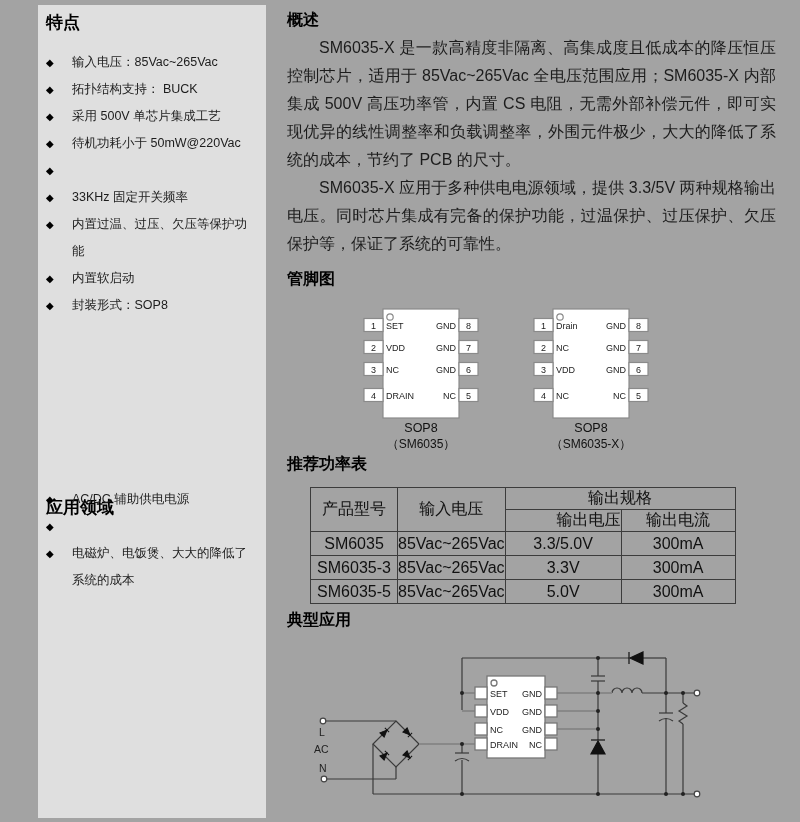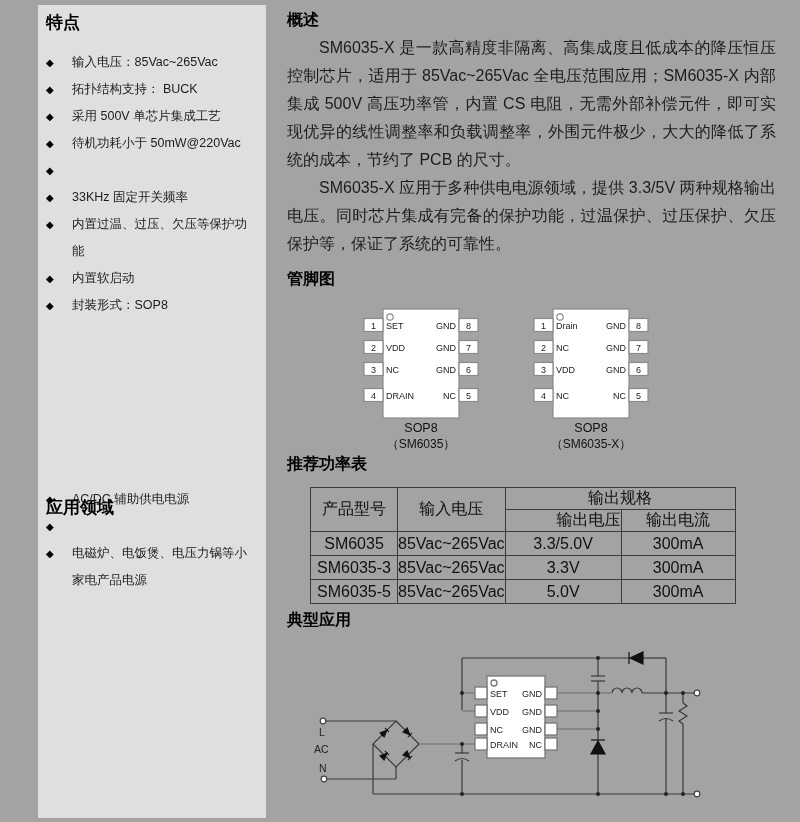--- a/index.html
+++ b/index.html
@@ -82,21 +82,21 @@
   <div class="side-list" style="top:486px;">
     <div class="fitem">
       <span class="diamond">◆</span>
       <span class="txt">AC/DC 辅助供电电源</span>
       </div>
     <div class="fitem">
       <span class="diamond">◆</span>
       </div>
     <div class="fitem">
       <span class="diamond">◆</span>
-      <span class="txt">电磁炉、电饭煲、电压力锅等小家电产品电源</span>
+      <span class="txt">电磁炉、电饭煲、大大的降低了系统的成本</span>
       </div>
   </div>
 
   <div class="main-heading" style="left:287px;top:10px;">概述</div>
   <div id="overview-text">
     <p>SM6035-X 是一款高精度非隔离、高集成度且低成本的降压恒压控制芯片，适用于 85Vac~265Vac 全电压范围应用；SM6035-X 内部集成 500V 高压功率管，内置 CS 电阻，无需外部补偿元件，即可实现优异的线性调整率和负载调整率，外围元件极少，大大的降低了系统的成本，节约了 PCB 的尺寸。</p>
     <p>SM6035-X 应用于多种供电电源领域，提供 3.3/5V 两种规格输出电压。同时芯片集成有完备的保护功能，过温保护、过压保护、欠压保护等，保证了系统的可靠性。</p>
   </div>
 
   <div class="main-heading" style="left:287px;top:269px;">管脚图</div>

